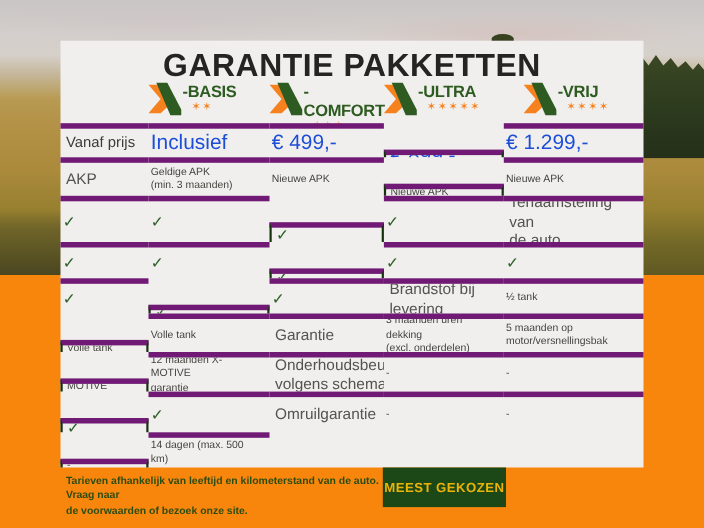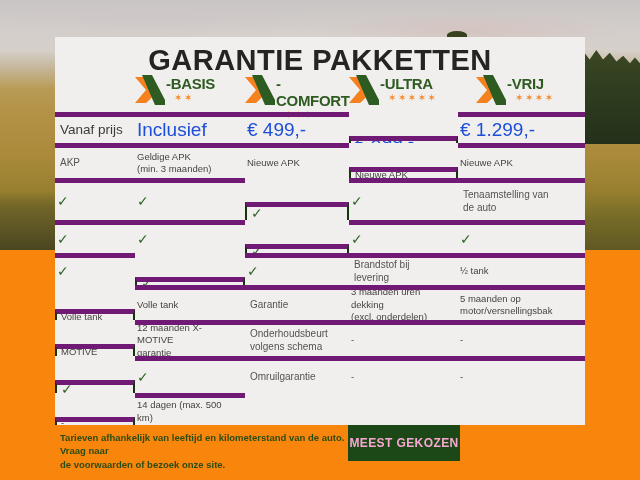--- a/index.html
+++ b/index.html
@@ -60,38 +60,38 @@
     grid-template-rows:31px 35px 42px 33px 32px 35px 36px 37px 32px;
   }
   .cell{
     display:flex;align-items:center;
     border-top:5px solid #701a75;
     white-space:pre-line;box-sizing:border-box;
     overflow:hidden;
   }
   .label-cell{
     padding-left:5px;padding-right:6px;
-    font-size:10px;line-height:1.25;color:#55534f;
+    font-size:14px;line-height:1.25;color:#55534f;
   }
   .value-cell{
     padding-left:2px;padding-right:8px;
     font-size:9.5px;line-height:1.3;color:#45443f;
   }
   .col-vrij{
     border-left:2px solid #16330f;border-right:2px solid #16330f;
     padding-left:4px;
     margin-top:24px;
   }
   .price-row.label-cell{font-size:13.5px;color:#3c3b39;}
   .price-row.value-cell{font-size:19px;color:#1d4ed8;}
   .check{font-size:14px;color:#2E6227;}
   
   .badge{
     position:absolute;left:348px;top:425px;width:112px;height:36px;
-    background:#1C4716;color:#f9a8d4;display:flex;align-items:center;justify-content:center;
+    background:#1C4716;color:#eab308;display:flex;align-items:center;justify-content:center;
     font-size:12px;font-weight:600;letter-spacing:.4px;cursor:pointer;
   }
   .footer-note{
     position:absolute;left:60px;top:431px;width:310px;
     font-size:9.5px;font-weight:700;line-height:1.4;color:#2b4c12;
     white-space:pre-line;
   }
 </style>
 </head>
 <body>

